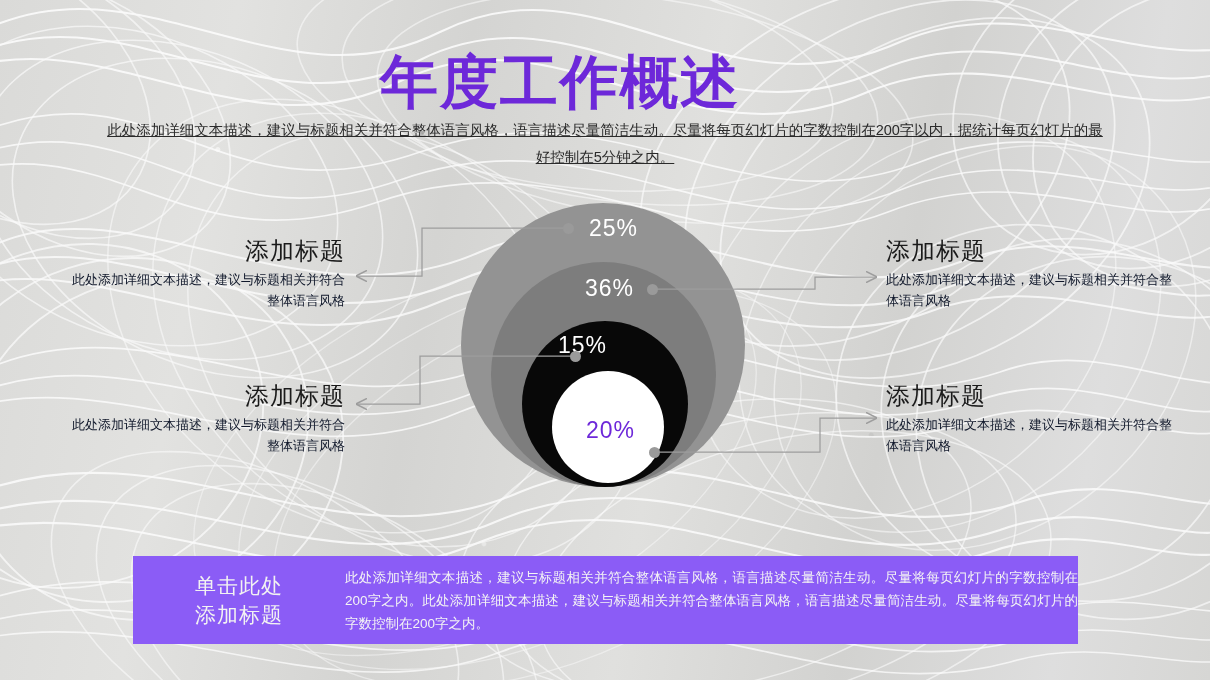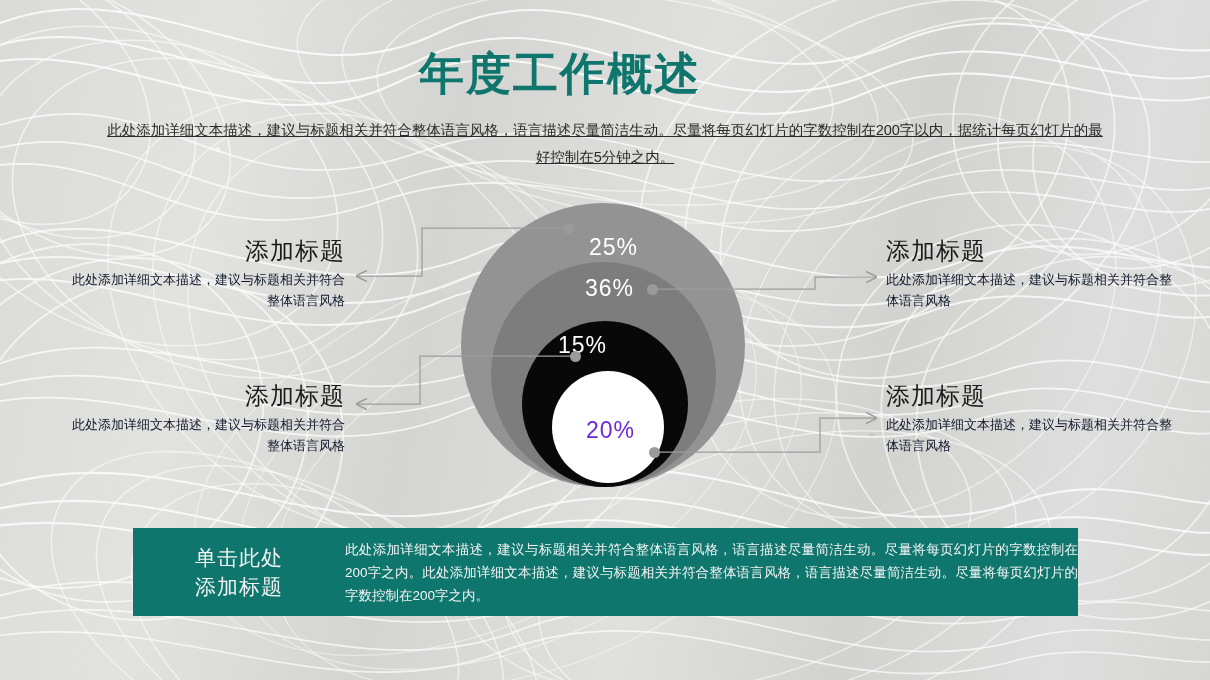--- a/index.html
+++ b/index.html
@@ -19,21 +19,21 @@
       linear-gradient(100deg,#dadad8 0%,#e2e2e0 18%,#d4d4d2 36%,#e0e0de 55%,#d2d2d0 72%,#dedede 88%,#d6d6d4 100%);
     z-index:0;
   }
   #bg-scribbles{position:absolute;left:0;top:0;z-index:1;pointer-events:none;}
 
   .layer{position:absolute;z-index:5;}
 
   
   #page-title{
     position:absolute;left:0;top:44px;width:1120px;text-align:center;
-    font-size:45px;font-weight:bold;color:#0f766e;letter-spacing:2px;
+    font-size:58px;font-weight:bold;color:#6d28d9;letter-spacing:2px;
     z-index:6;
   }
   #page-subtitle{
     position:absolute;left:105px;top:117px;width:1000px;text-align:center;
     font-size:14.5px;line-height:27px;color:#2b2b2b;z-index:6;text-decoration:underline;
   }
 
   
   .circle{position:absolute;border-radius:50%;z-index:4;}
   .circle-label{
@@ -54,22 +54,22 @@
     letter-spacing:1px;line-height:30px;
   }
   .callout p{
     margin:0;font-size:13px;line-height:21px;color:#0f172a;
   }
   .callout.right{text-align:left;}
   .callout.left{text-align:right;}
 
   
   #bottom-bar{
-    position:absolute;left:133px;top:528px;width:945px;height:88px;
-    background:#0f766e;z-index:6;display:flex;align-items:center;
+    position:absolute;left:133px;top:556px;width:945px;height:88px;
+    background:#8b5cf6;z-index:6;display:flex;align-items:center;
   }
   #bottom-bar-heading{
     width:212px;flex:none;text-align:center;color:#f2f2f2;
     font-size:21px;line-height:29px;letter-spacing:1px;
   }
   #bottom-bar-body{
     flex:1;color:#f4f4f4;font-size:13.5px;line-height:23px;
     text-align:justify;
   }
 </style>
@@ -128,21 +128,21 @@
   <path d="M652,289 L815,289 L815,277 L876,277" fill="none" stroke="#9d9d9d" stroke-width="1.25" marker-end="url(#arw)"></path>
 
   <path d="M654,452 L820,452 L820,418 L876,418" fill="none" stroke="#9d9d9d" stroke-width="1.25" marker-end="url(#arw)"></path>
 </svg>
 
 <div class="circle" style="left:461px;top:203px;width:284px;height:284px;background:#939393;"></div>
 <div class="circle" style="left:491px;top:262px;width:225px;height:225px;background:#7d7d7d;"></div>
 <div class="circle" style="left:522px;top:321px;width:166px;height:166px;background:#080808;"></div>
 <div class="circle" style="left:552px;top:371px;width:112px;height:112px;background:#ffffff;"></div>
 
-<div class="circle-label" style="left:589px;top:215px;color:#ffffff;margin-top:19px;">25%</div>
+<div class="circle-label" style="left:589px;top:215px;color:#ffffff;">25%</div>
 <div class="circle-label" style="left:585px;top:275px;color:#ffffff;">36%</div>
 <div class="circle-label" style="left:558px;top:332px;color:#ffffff;">15%</div>
 <div class="circle-label" style="left:586px;top:417px;color:#6d28d9;">20%</div>
 
 <div class="conn-dot" style="left:563px;top:223px;"></div>
 <div class="conn-dot" style="left:647px;top:284px;"></div>
 <div class="conn-dot" style="left:570px;top:351px;"></div>
 <div class="conn-dot" style="left:649px;top:447px;"></div>
 
 <div class="callout left" style="left:60px;top:236px;width:285px;">

